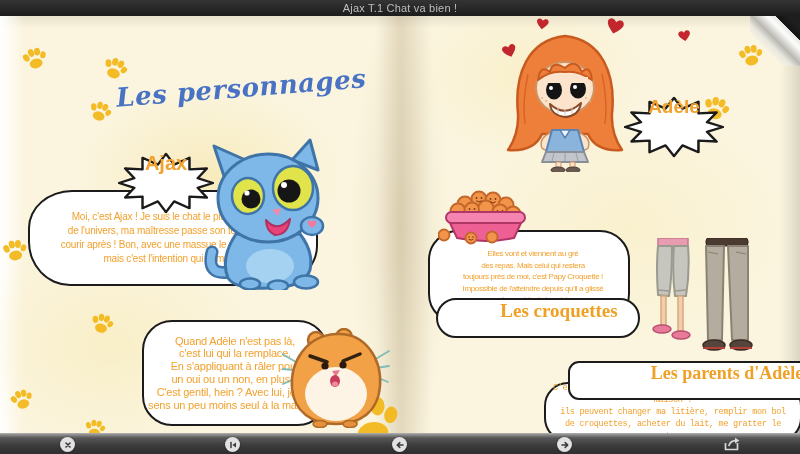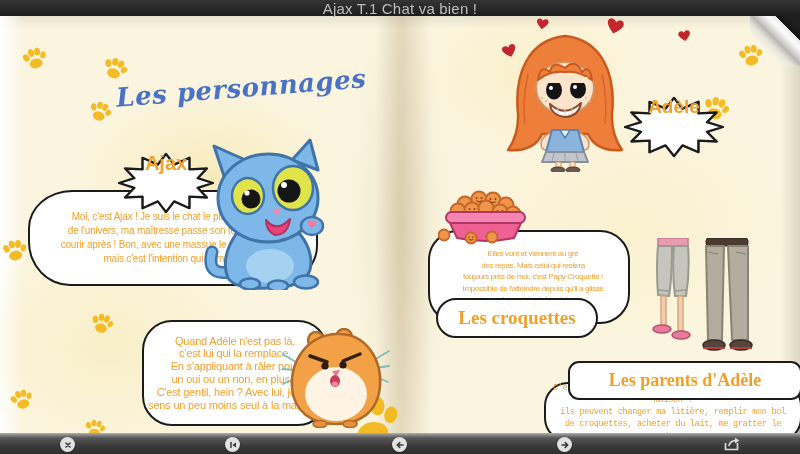--- a/index.html
+++ b/index.html
@@ -2,21 +2,21 @@
 <html><head>
 <meta charset="utf-8">
 <style>
   html,body{margin:0;padding:0;background:#000;}
   .screen{position:relative;width:800px;height:454px;overflow:hidden;
     font-family:"Liberation Sans",sans-serif;background:#fbf5df;}
   
   .titlebar{position:absolute;left:0;top:0;width:800px;height:16px;z-index:60;
     background:linear-gradient(180deg,#343434,#1c1c1c);
     display:flex;align-items:center;justify-content:center;}
-  .titlebar span{font-size:15px;color:#bdbdbd;letter-spacing:.2px;}
+  .titlebar span{font-size:11px;color:#bdbdbd;letter-spacing:.2px;}
   
   .spread{position:absolute;left:0;top:16px;width:800px;height:417px;overflow:hidden;
     background-color:#fbf5df;
     background-image:
       radial-gradient(ellipse 190px 130px at 210px 160px, rgba(244,226,160,.55), transparent 70%),
       radial-gradient(ellipse 210px 160px at 110px 330px, rgba(246,232,176,.5), transparent 70%),
       radial-gradient(ellipse 230px 170px at 630px 210px, rgba(247,235,185,.45), transparent 70%),
       radial-gradient(ellipse 170px 120px at 530px 60px, rgba(246,230,170,.4), transparent 70%),
       radial-gradient(ellipse 70px 320px at 400px 210px, rgba(120,90,40,.10), transparent 72%),
       radial-gradient(ellipse 150px 60px at 795px 412px, rgba(70,70,70,.28), transparent 70%),
@@ -50,22 +50,22 @@
     align-items:flex-start;justify-content:center;}
   .star-label svg,.cloud-label svg{position:absolute;left:0;top:0;width:100%;height:100%;}
   .star-label span,.cloud-label span{position:relative;z-index:1;color:#f2a12c;
     font-weight:bold;font-size:20px;}
   .l-ajax{left:118px;top:136px;width:96px;height:62px;}
   .l-adele{left:624px;top:80px;width:100px;height:62px;}
   .l-adele span{font-size:19px;}
   .l-fizz{left:230px;top:276px;width:88px;height:46px;}
   .l-fizz span{font-size:17px;padding-bottom:4px;}
   .pill-label,.box-label{position:absolute;z-index:4;background:#fff;border:2px solid #1b1b1b;
-    display:flex;align-items:center;justify-content:center;
-    font-family:"Liberation Serif",serif;font-weight:bold;color:#f0a024;}
+    display:flex;justify-content:center;
+    font-family:"Liberation Serif",serif;font-weight:bold;color:#f0a024;padding-left:42px;}
   .l-croq{left:436px;top:282px;width:158px;height:36px;border-radius:999px;font-size:19px;}
   .l-parents{left:568px;top:345px;width:230px;height:35px;border-radius:11px;font-size:18px;}
   
   .char{position:absolute;z-index:3;}
   .paw{position:absolute;z-index:1;opacity:.96;}
   .heart{position:absolute;z-index:1;}
   .page-curl{position:absolute;right:0;top:0;width:50px;height:50px;z-index:6;
     background:linear-gradient(225deg,#1e1e1e 12%,#141414 24%,#e8e8e6 25%,#fdfdfc 33%,
       #b9b8b2 48%,#e9e7de 58%,#f9f5e4 68%,rgba(249,245,228,0) 70%);}
   

